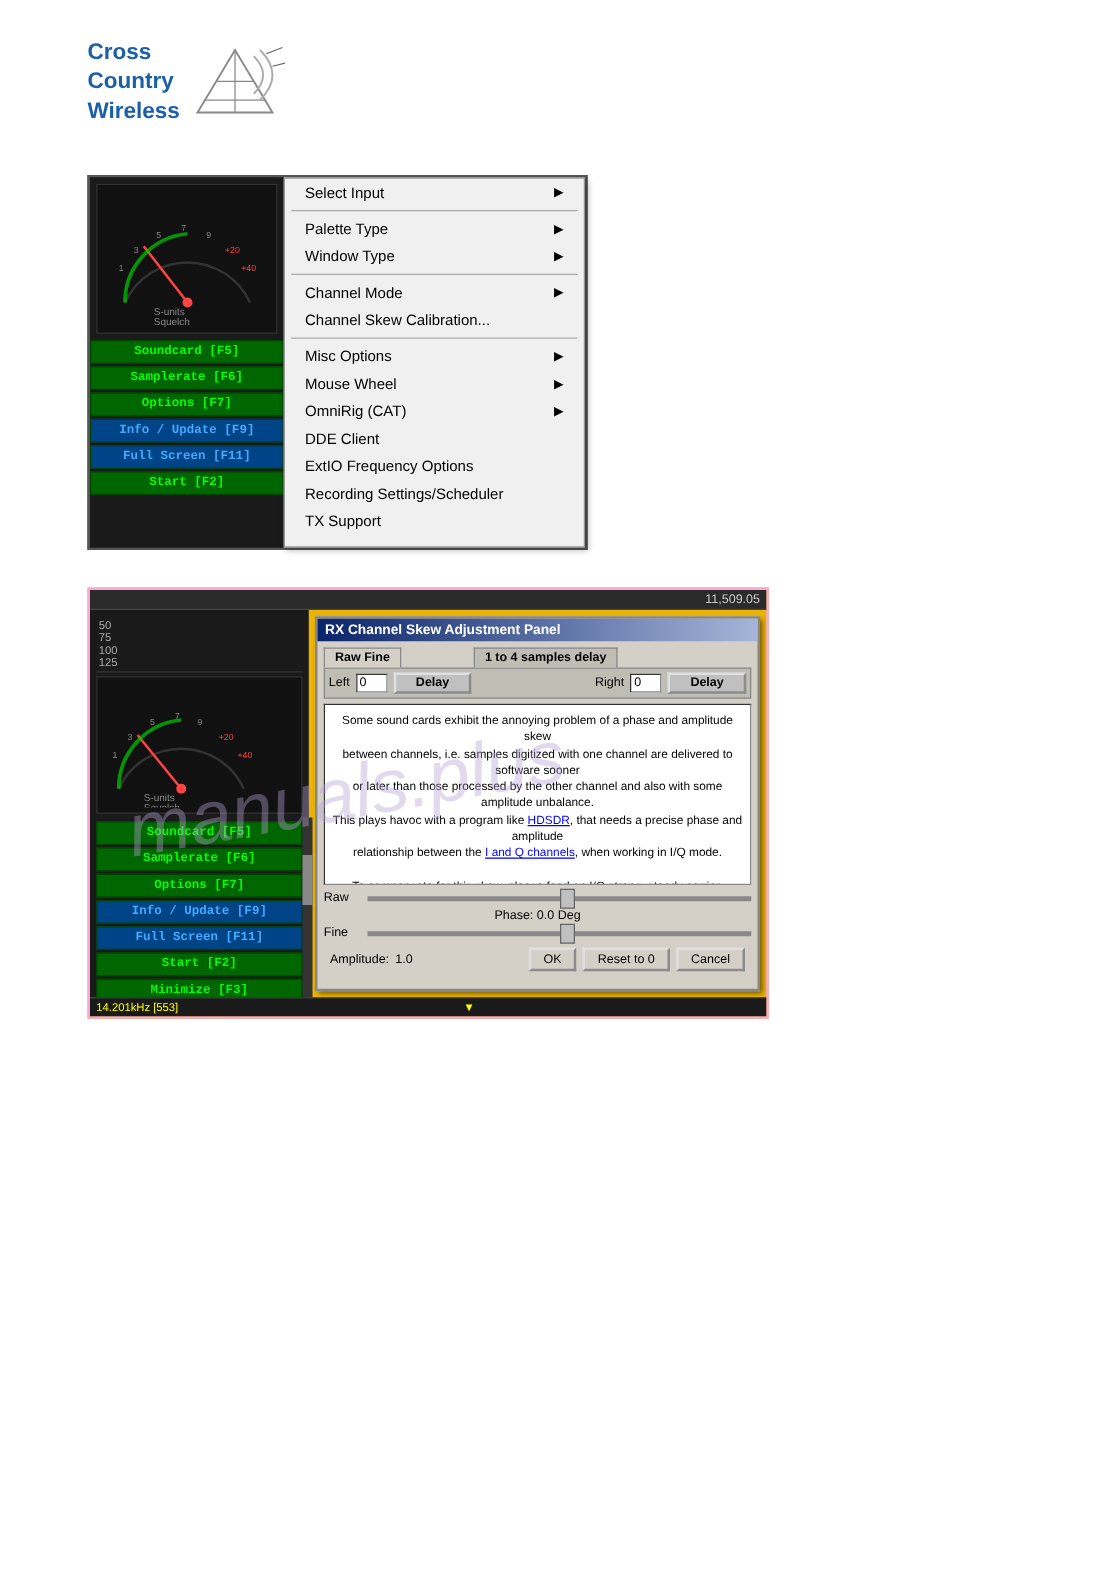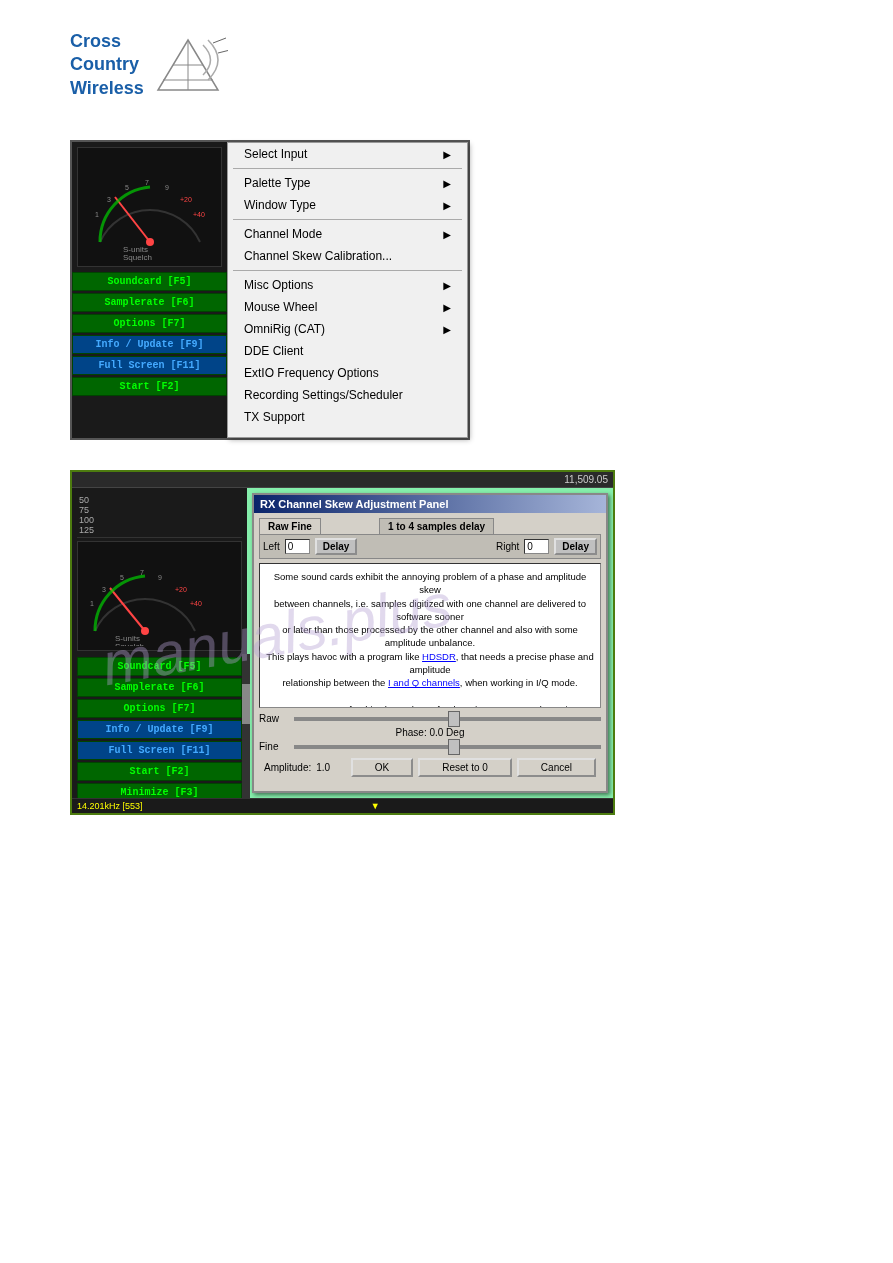--- a/index.html
+++ b/index.html
@@ -116,22 +116,22 @@
       margin: 3px 5px;
     }
 
     
     .screenshot2 {
       position: absolute;
       top: 470px;
       left: 70px;
       width: 545px;
       height: 345px;
-      background: #86efac;
-      border: 2px solid #4d7c0f;
+      background: #eab308;
+      border: 2px solid #f9a8d4;
       display: flex;
       flex-direction: column;
     }
 
     .screenshot2-inner {
       display: flex;
       flex: 1;
       overflow: hidden;
     }
 
@@ -198,21 +198,21 @@
       font-weight: bold;
       color: #000;
     }
     .delay-tab.active {
       background: #d4d0c8;
     }
     .delay-btn {
       background: #c0c0c0;
       border: 2px outset #e0e0e0;
       font-size: 10px;
-      padding: 1px 6px;
+      padding: 1px 16px;
       cursor: pointer;
       font-weight: bold;
     }
 
     .desc-box {
       background: white;
       border: 1px inset #888;
       padding: 6px;
       font-size: 9.5px;
       line-height: 1.4;
@@ -271,21 +271,21 @@
       color: #000;
     }
     .amplitude-value {
       font-size: 10px;
       color: #000;
     }
     .dialog-btn {
       background: #d4d0c8;
       border: 2px outset #e0e0e0;
       font-size: 10px;
-      padding: 2px 22px;
+      padding: 2px 10px;
       cursor: pointer;
     }
 
     
     .watermark {
       position: absolute;
       top: 600px;
       left: 100px;
       color: rgba(180, 160, 210, 0.4);
       font-size: 60px;

